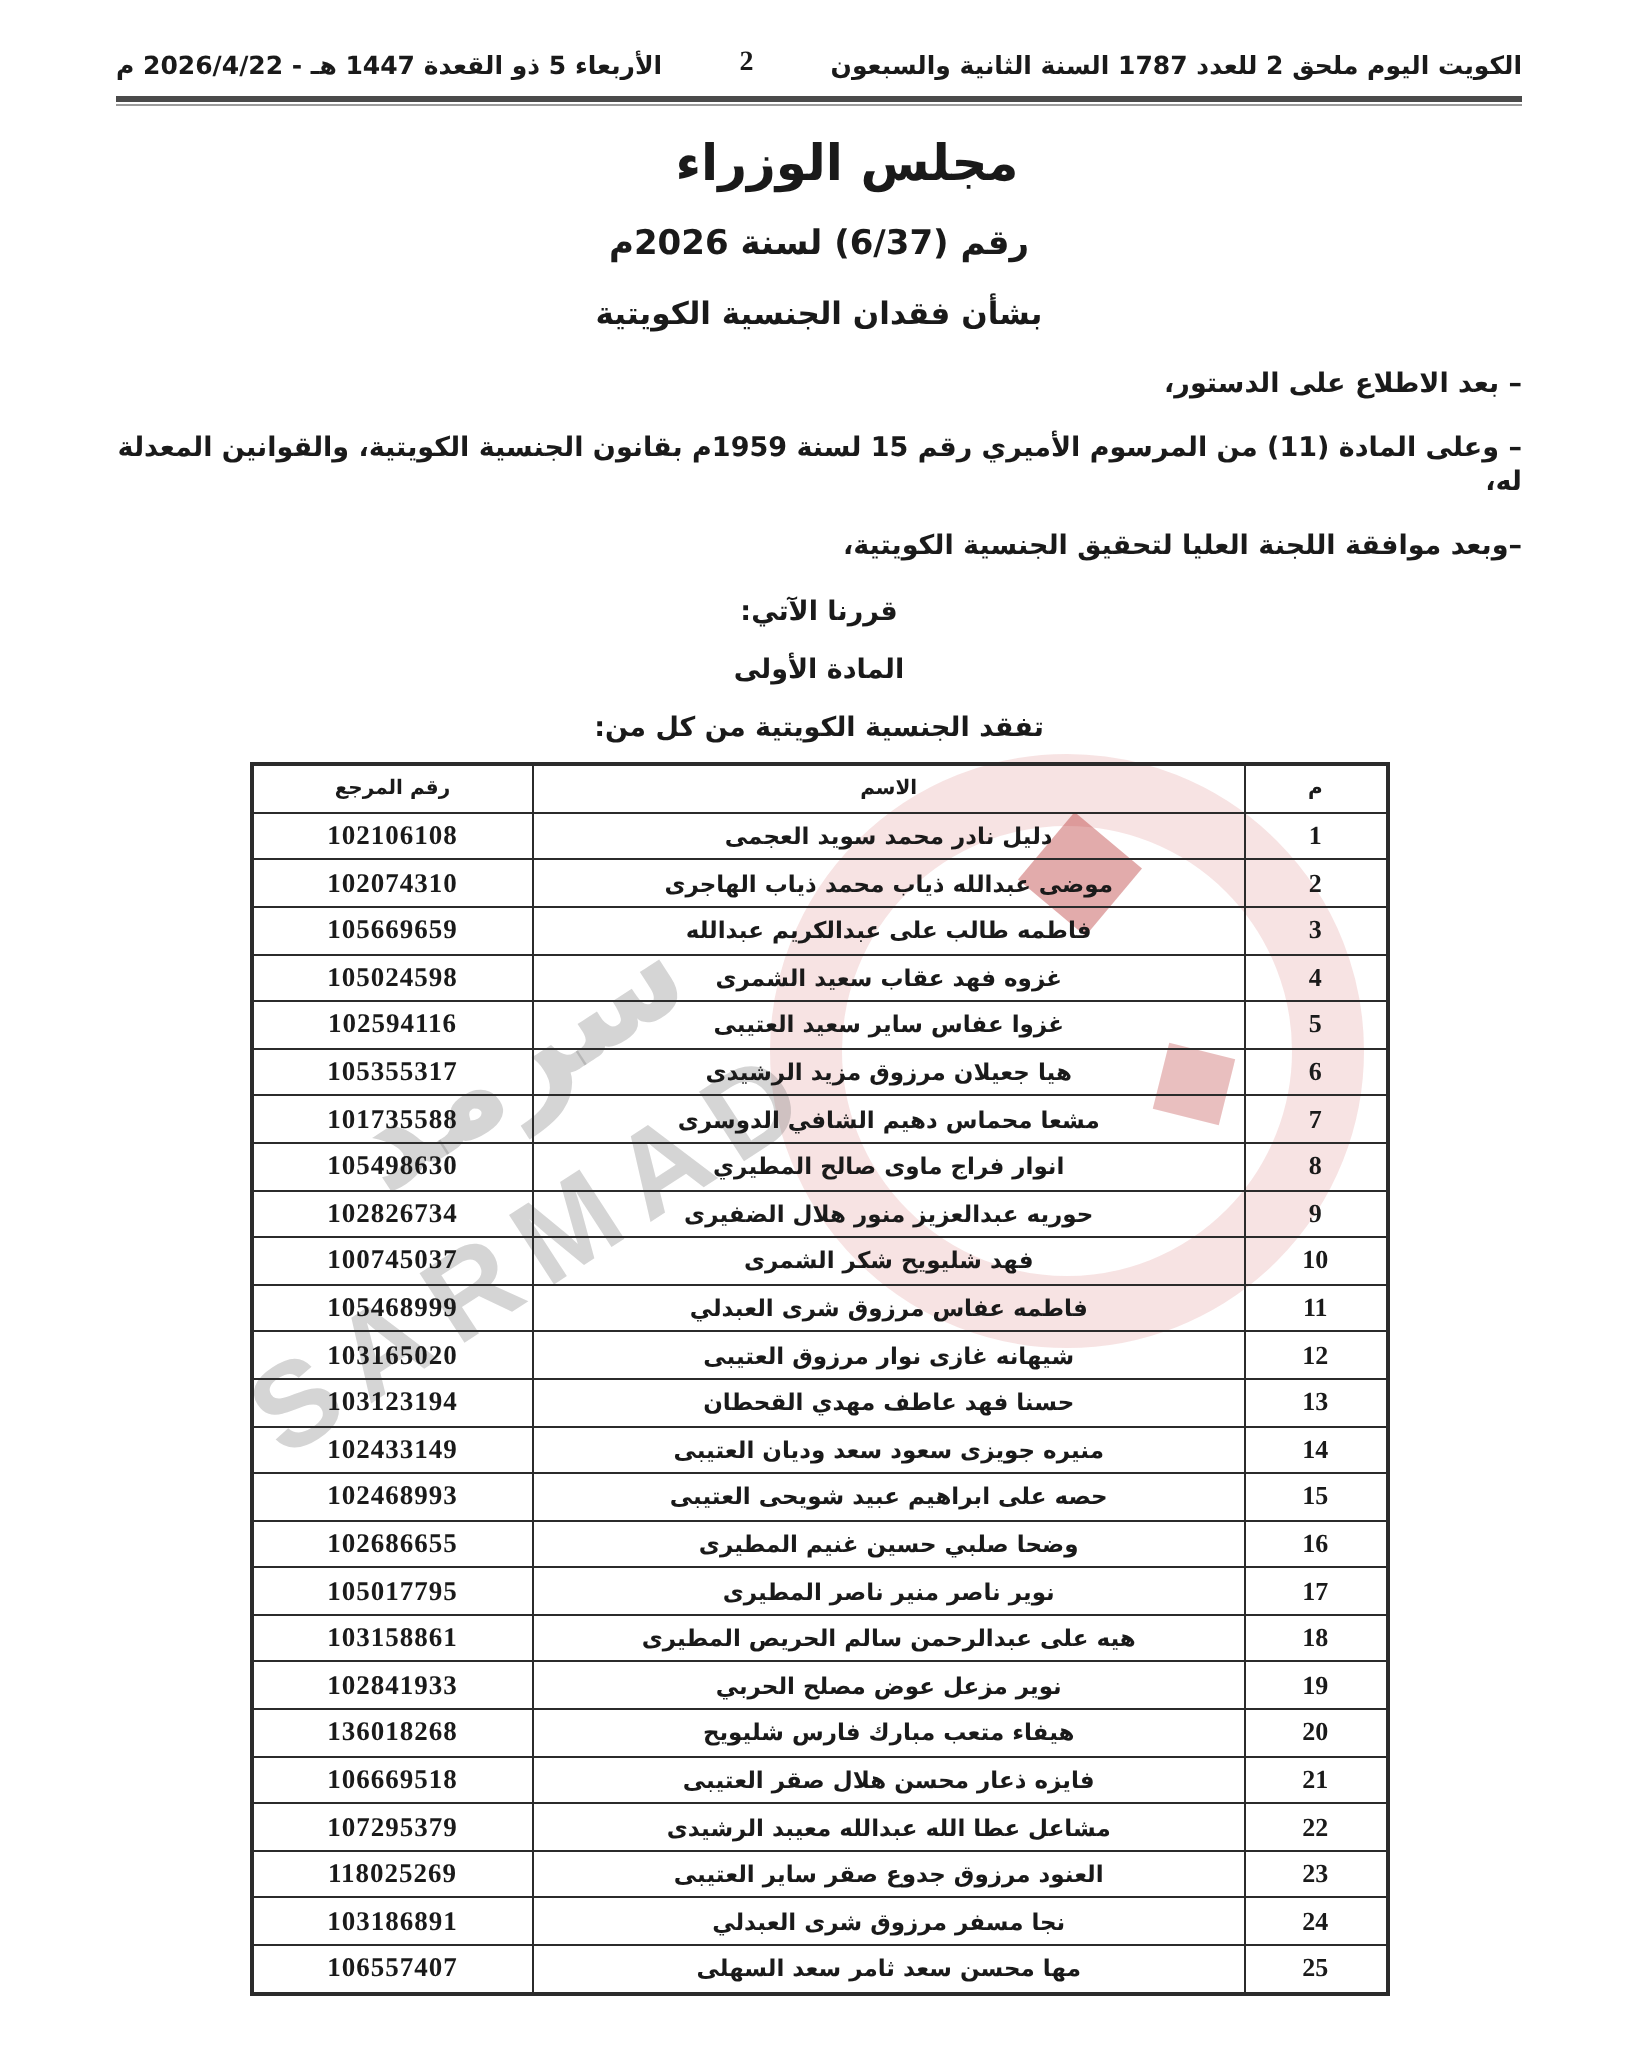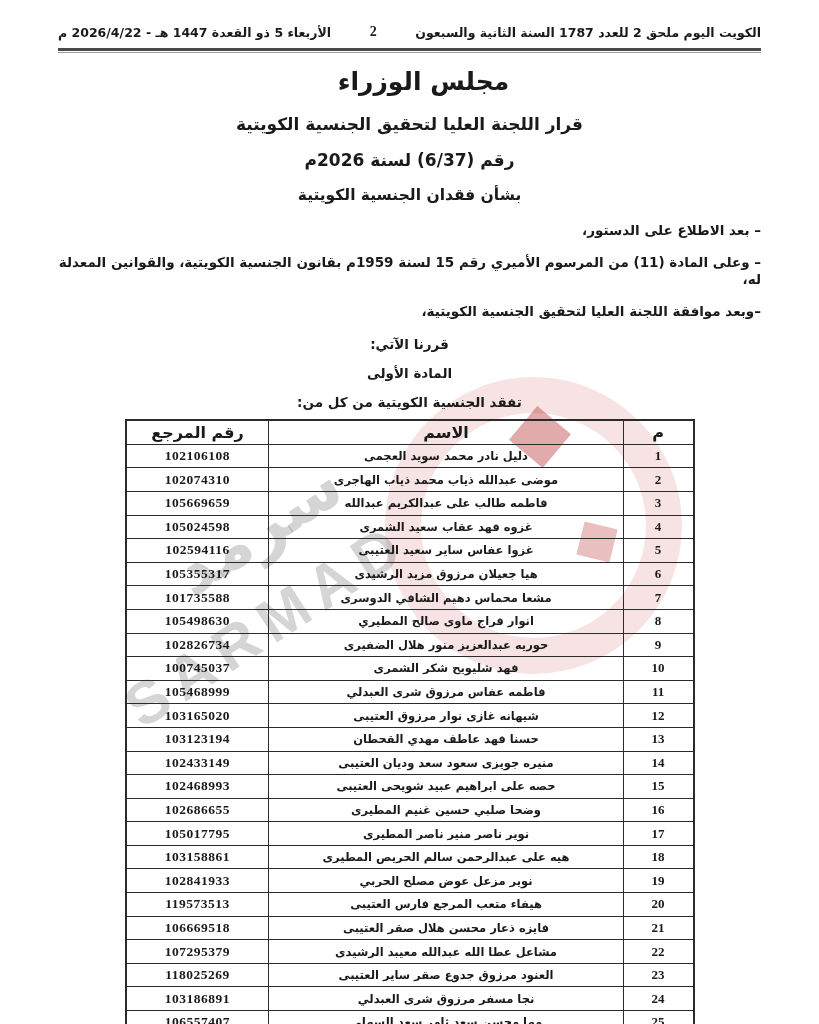--- a/index.html
+++ b/index.html
@@ -51,21 +51,21 @@
     text-align:center;
     vertical-align:middle;
     white-space:nowrap;
   }
   table.names{border:2px solid #2b2b2b;}
   th{font-size:12px;font-weight:bold;}
   td{font-size:11.5px;font-weight:bold;}
   .col-index{width:66px;font-family:"Liberation Serif",serif;font-size:13px;}
   .col-name{width:358px;}
   .col-reference{width:138px;font-family:"Liberation Serif",serif;font-size:13.5px;letter-spacing:.5px;}
-  th.col-reference, th.col-index, th.col-name{font-family:"DejaVu Sans",sans-serif;font-size:16px;}
+  th.col-reference, th.col-index, th.col-name{font-family:"DejaVu Sans",sans-serif;font-size:10px;}
   
   .watermark{
     position:absolute;left:110px;top:375px;width:600px;height:340px;
     z-index:0;pointer-events:none;
   }
   .wm-ring{
     position:absolute;right:28px;top:2px;width:225px;height:225px;
     border:36px solid rgba(196,60,60,0.14);border-radius:50%;
   }
   .wm-acc1{position:absolute;right:148px;top:40px;width:44px;height:44px;
@@ -98,21 +98,20 @@
       <span>الكويت اليوم ملحق 2 للعدد 1787 السنة الثانية والسبعون</span>
       <span class="mid">2</span>
       <span>الأربعاء 5 ذو القعدة 1447 هـ - 2026/4/22 م</span>
     </div>
     <div class="rule-wrap">
       <div class="rule-thick"></div>
       <div class="rule-thin"></div>
     </div>
 
     <div class="t-center title-authority">مجلس الوزراء</div>
-    <div class="t-center title-decision">قرار اللجنة العليا لتحقيق الجنسية الكويتية</div>
     <div class="t-center title-number">رقم (6/37) لسنة 2026م</div>
     <div class="t-center title-subject">بشأن فقدان الجنسية الكويتية</div>
 
     <div class="preamble">
       <div class="preamble-line">– بعد الاطلاع على الدستور،</div>
       <div class="preamble-line">– وعلى المادة (11) من المرسوم الأميري رقم 15 لسنة 1959م بقانون الجنسية الكويتية، والقوانين المعدلة له،</div>
       <div class="preamble-line">–وبعد موافقة اللجنة العليا لتحقيق الجنسية الكويتية،</div>
     </div>
 
     <div class="intro-line">قررنا الآتي:</div>
@@ -218,22 +217,22 @@
             <td class="col-name">هيه على عبدالرحمن سالم الحريص المطيرى</td>
             <td class="col-reference">103158861</td>
           </tr>
           <tr>
             <td class="col-index">19</td>
             <td class="col-name">نوير مزعل عوض مصلح الحربي</td>
             <td class="col-reference">102841933</td>
           </tr>
           <tr>
             <td class="col-index">20</td>
-            <td class="col-name">هيفاء متعب المرجع فارس العتيبى</td>
-            <td class="col-reference">119573513</td>
+            <td class="col-name">هيفاء متعب مبارك فارس شليويح</td>
+            <td class="col-reference">136018268</td>
           </tr>
           <tr>
             <td class="col-index">21</td>
             <td class="col-name">فايزه ذعار محسن هلال صقر العتيبى</td>
             <td class="col-reference">106669518</td>
           </tr>
           <tr>
             <td class="col-index">22</td>
             <td class="col-name">مشاعل عطا الله عبدالله معيبد الرشيدى</td>
             <td class="col-reference">107295379</td>

